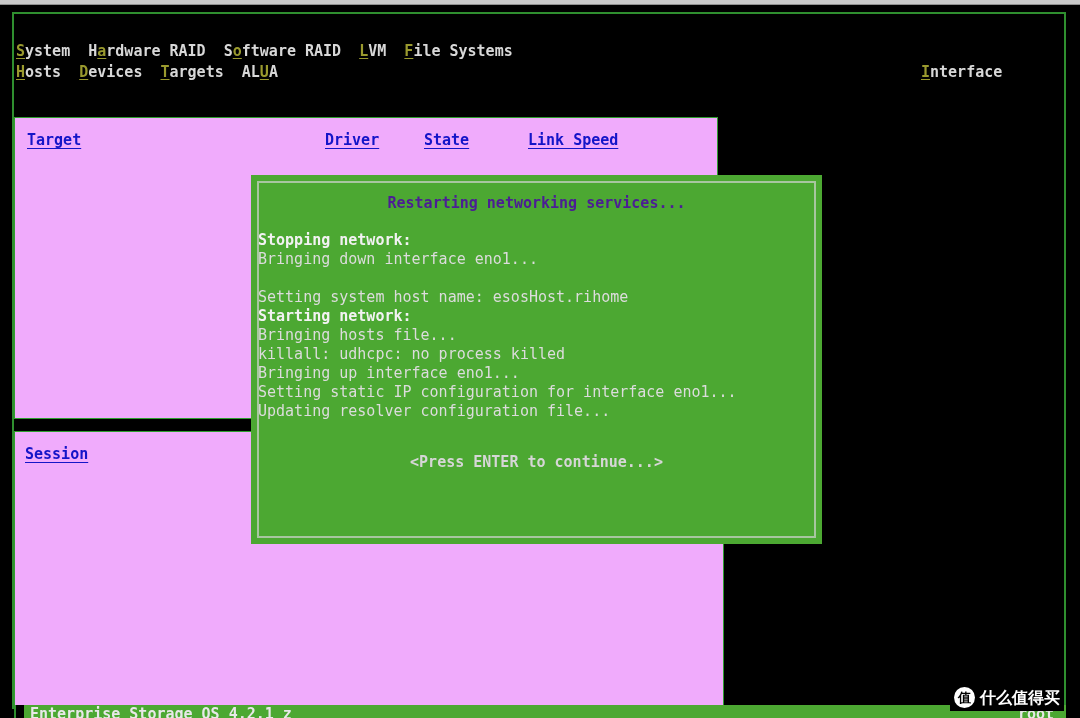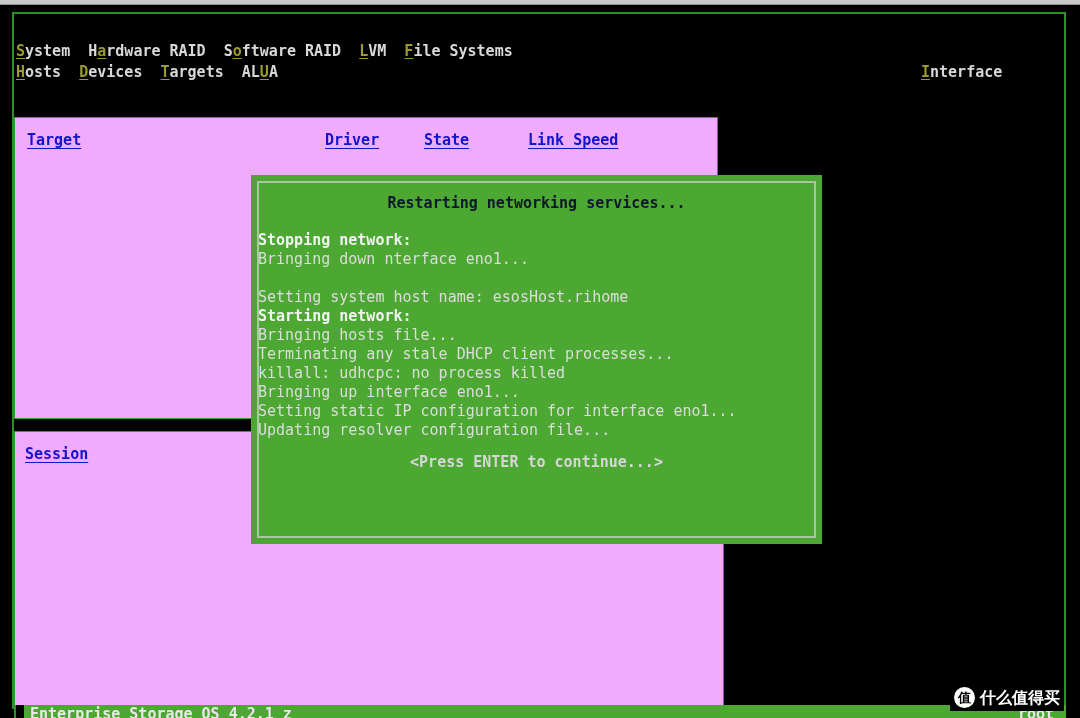--- a/index.html
+++ b/index.html
@@ -125,21 +125,21 @@
     right: 6px; bottom: 6px;
     border: 2px solid #a8c6a0;
     box-sizing: border-box;
     pointer-events: none;
   }
   .dialog-title {
     position: absolute;
     left: 0; top: 19px;
     width: 571px;
     text-align: center;
-    color: #0f172a;
+    color: #4c1d95;
     font-weight: bold;
     white-space: pre;
   }
   .dialog-body {
     position: absolute;
     left: 7px;
     top: 56px;
     width: 452px;
   }
   .line {
@@ -247,26 +247,25 @@
 
   <div class="panel sessions">
     <div class="col-head" style="left:10px">Session</div>
   </div>
 
   <div class="dialog">
     <div class="dialog-inner-border"></div>
     <div class="dialog-title">Restarting networking services...</div>
     <div class="dialog-body">
         <div class="line strong">Stopping network:</div>
-        <div class="line">Bringing down nterface eno1...</div>
+        <div class="line">Bringing down interface eno1...</div>
         <div class="line blank"> </div>
         <div class="line">Setting system host name: esosHost.rihome</div>
         <div class="line strong">Starting network:</div>
         <div class="line">Bringing hosts file...</div>
-        <div class="line">Terminating any stale DHCP client processes...</div>
         <div class="line">killall: udhcpc: no process killed</div>
         <div class="line">Bringing up interface eno1...</div>
         <div class="line">Setting static IP configuration for interface eno1...</div>
         <div class="line">Updating resolver configuration file...</div>
       </div>
     <div class="prompt">&lt;Press ENTER to continue...&gt;</div>
   </div>
 
   <div class="statusbar">
     <div class="corner"></div>

